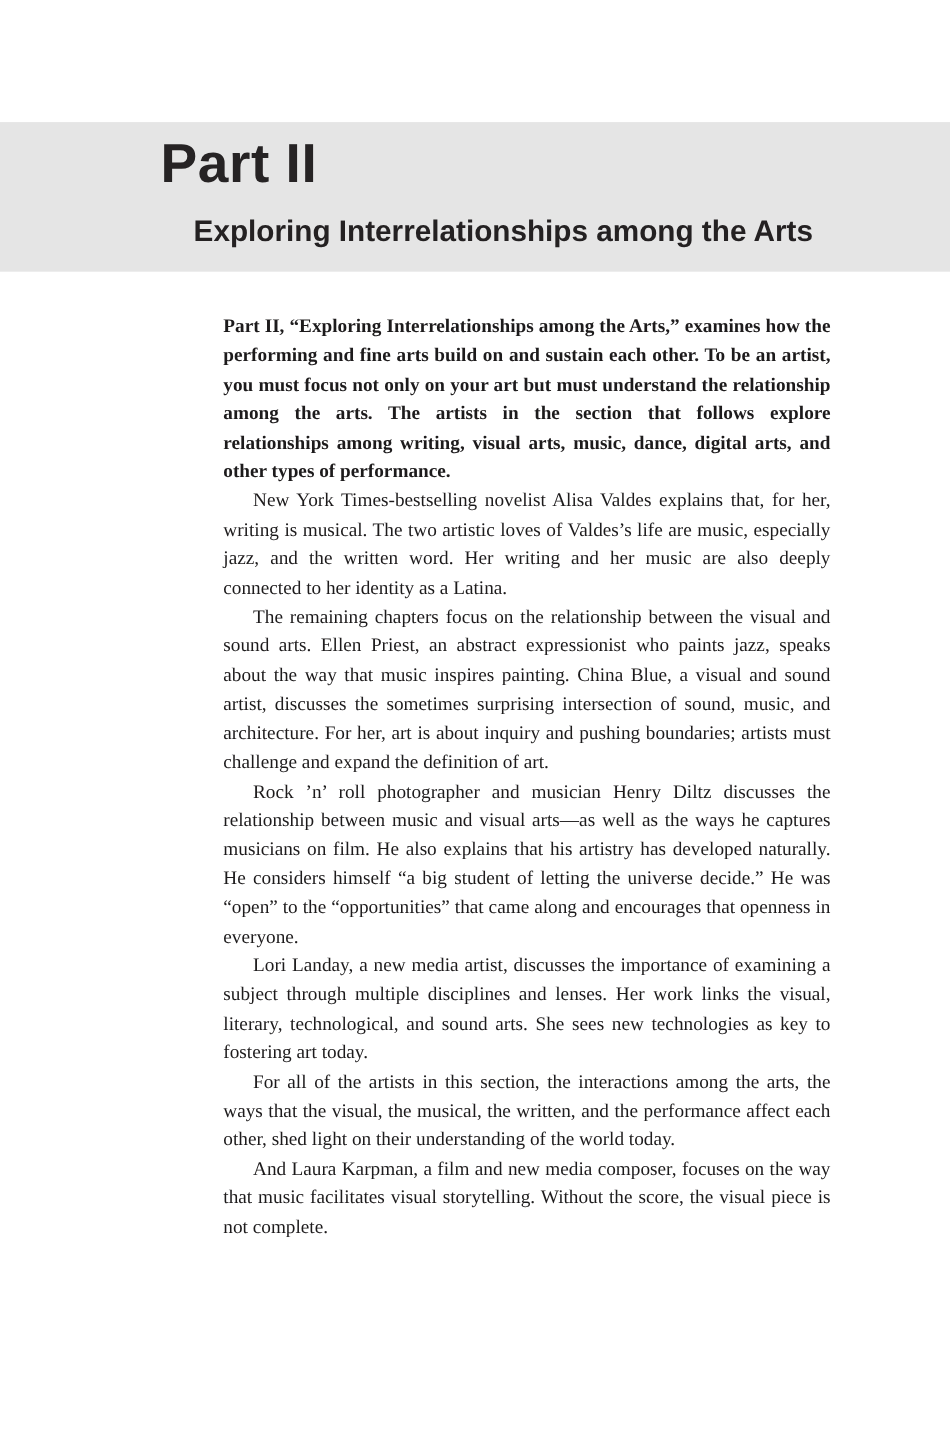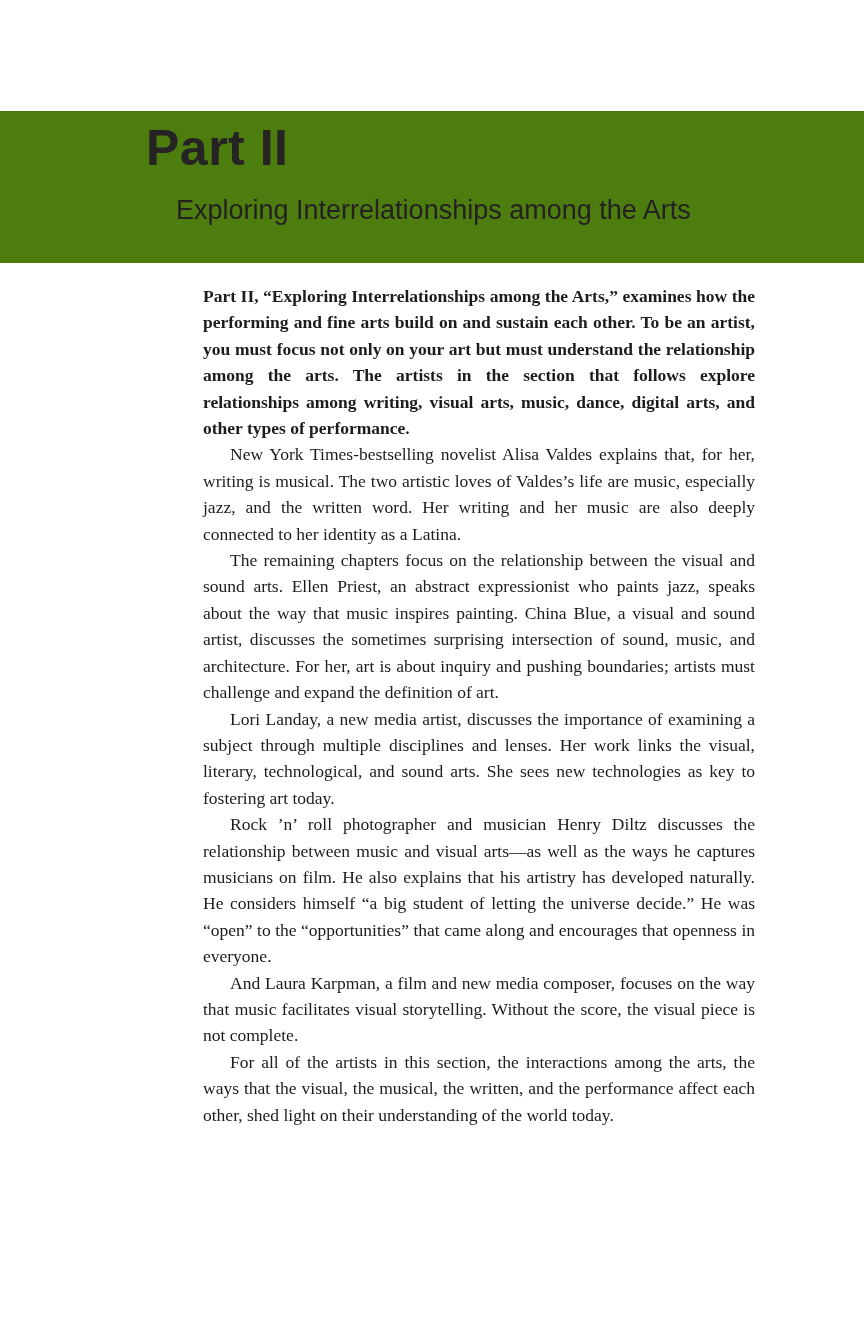--- a/index.html
+++ b/index.html
@@ -13,42 +13,42 @@
     height: 1322px;
     background: #ffffff;
     overflow: hidden;
     font-family: "Liberation Serif", serif;
   }
   .banner {
     position: absolute;
     left: 0;
     top: 111px;
     width: 864px;
-    height: 152px;
-    background: #4d7c0f;
+    height: 136px;
+    background: #e5e5e5;
   }
   .part-title {
     margin: 0;
     position: absolute;
     left: 146px;
     top: 10px;
     font-family: "Liberation Sans", sans-serif;
     font-weight: bold;
     font-size: 50px;
     line-height: 1.1;
     letter-spacing: 0.5px;
     color: #262324;
   }
   .subtitle {
     margin: 0;
     position: absolute;
     left: 176px;
     top: 83px;
     font-family: "Liberation Sans", sans-serif;
-    font-weight: normal;
+    font-weight: bold;
     font-size: 27px;
     line-height: 1.2;
     color: #242122;
   }
   .content {
     position: absolute;
     left: 203px;
     top: 283px;
     width: 552px;
     text-align: justify;
@@ -74,19 +74,19 @@
 
   <div class="banner">
     <h1 class="part-title">Part II</h1>
     <h2 class="subtitle">Exploring Interrelationships among the Arts</h2>
   </div>
 
   <div class="content">
     <p class="no-indent">Part II, “Exploring Interrelationships among the Arts,” examines how the performing and fine arts build on and sustain each other. To be an artist, you must focus not only on your art but must understand the relationship among the arts. The artists in the section that follows explore relationships among writing, visual arts, music, dance, digital arts, and other types of performance.</p>
     <p>New York Times-bestselling novelist Alisa Valdes explains that, for her, writing is musical. The two artistic loves of Valdes’s life are music, especially jazz, and the written word. Her writing and her music are also deeply connected to her identity as a Latina.</p>
     <p>The remaining chapters focus on the relationship between the visual and sound arts. Ellen Priest, an abstract expressionist who paints jazz, speaks about the way that music inspires painting. China Blue, a visual and sound artist, discusses the sometimes surprising intersection of sound, music, and architecture. For her, art is about inquiry and pushing boundaries; artists must challenge and expand the definition of art.</p>
+    <p>Rock ’n’ roll photographer and musician Henry Diltz discusses the relationship between music and visual arts—as well as the ways he captures musicians on film. He also explains that his artistry has developed naturally. He considers himself “a big student of letting the universe decide.” He was “open” to the “opportunities” that came along and encourages that openness in everyone.</p>
     <p>Lori Landay, a new media artist, discusses the importance of examining a subject through multiple disciplines and lenses. Her work links the visual, literary, technological, and sound arts. She sees new technologies as key to fostering art today.</p>
-    <p>Rock ’n’ roll photographer and musician Henry Diltz discusses the relationship between music and visual arts—as well as the ways he captures musicians on film. He also explains that his artistry has developed naturally. He considers himself “a big student of letting the universe decide.” He was “open” to the “opportunities” that came along and encourages that openness in everyone.</p>
+    <p>For all of the artists in this section, the interactions among the arts, the ways that the visual, the musical, the written, and the performance affect each other, shed light on their understanding of the world today.</p>
     <p>And Laura Karpman, a film and new media composer, focuses on the way that music facilitates visual storytelling. Without the score, the visual piece is not complete.</p>
-    <p>For all of the artists in this section, the interactions among the arts, the ways that the visual, the musical, the written, and the performance affect each other, shed light on their understanding of the world today.</p>
   </div>
 
 </div>
 
 </body></html>

